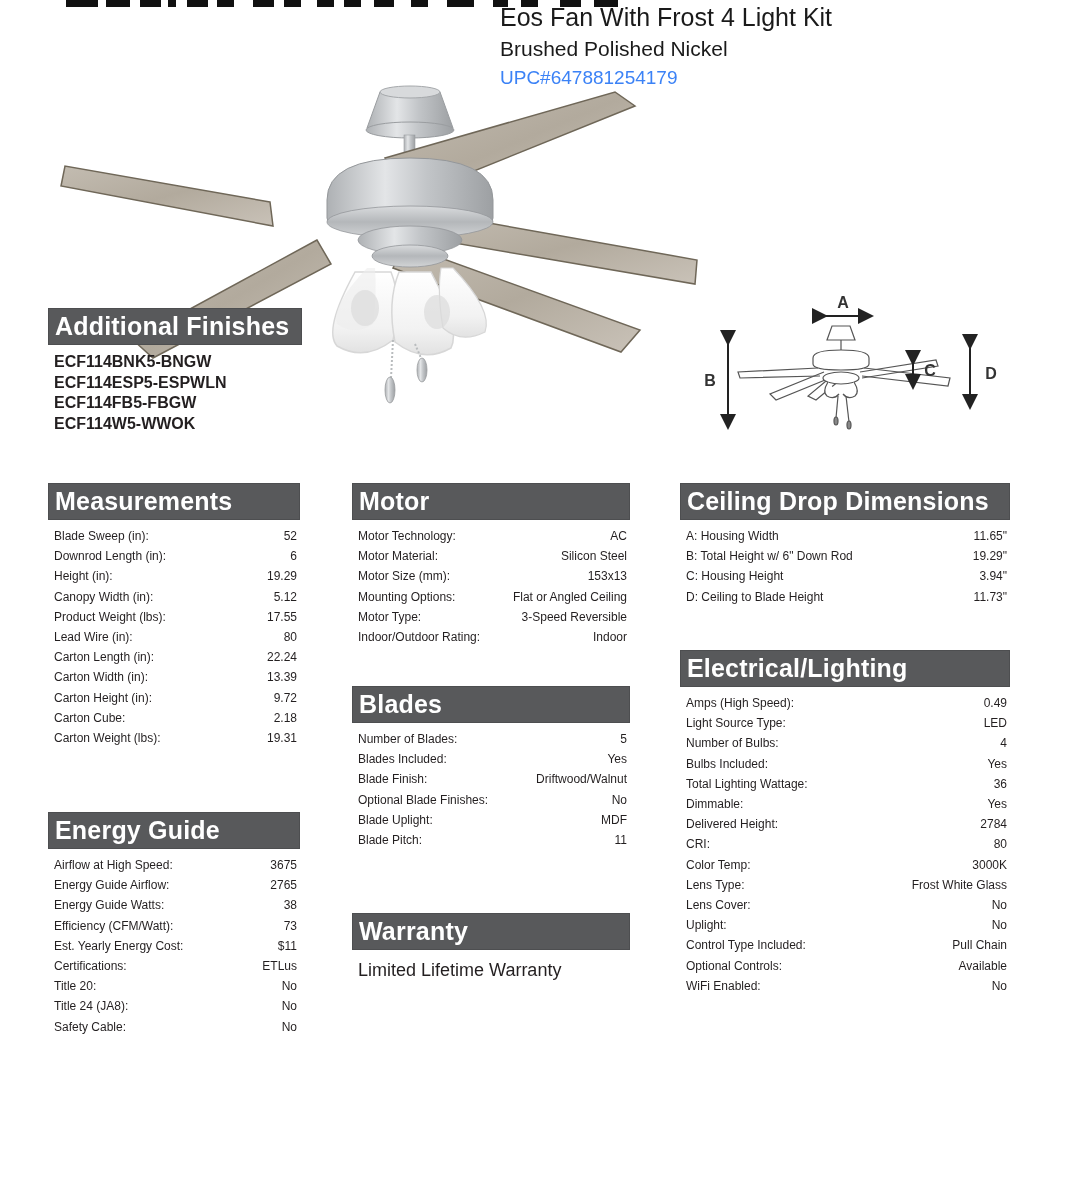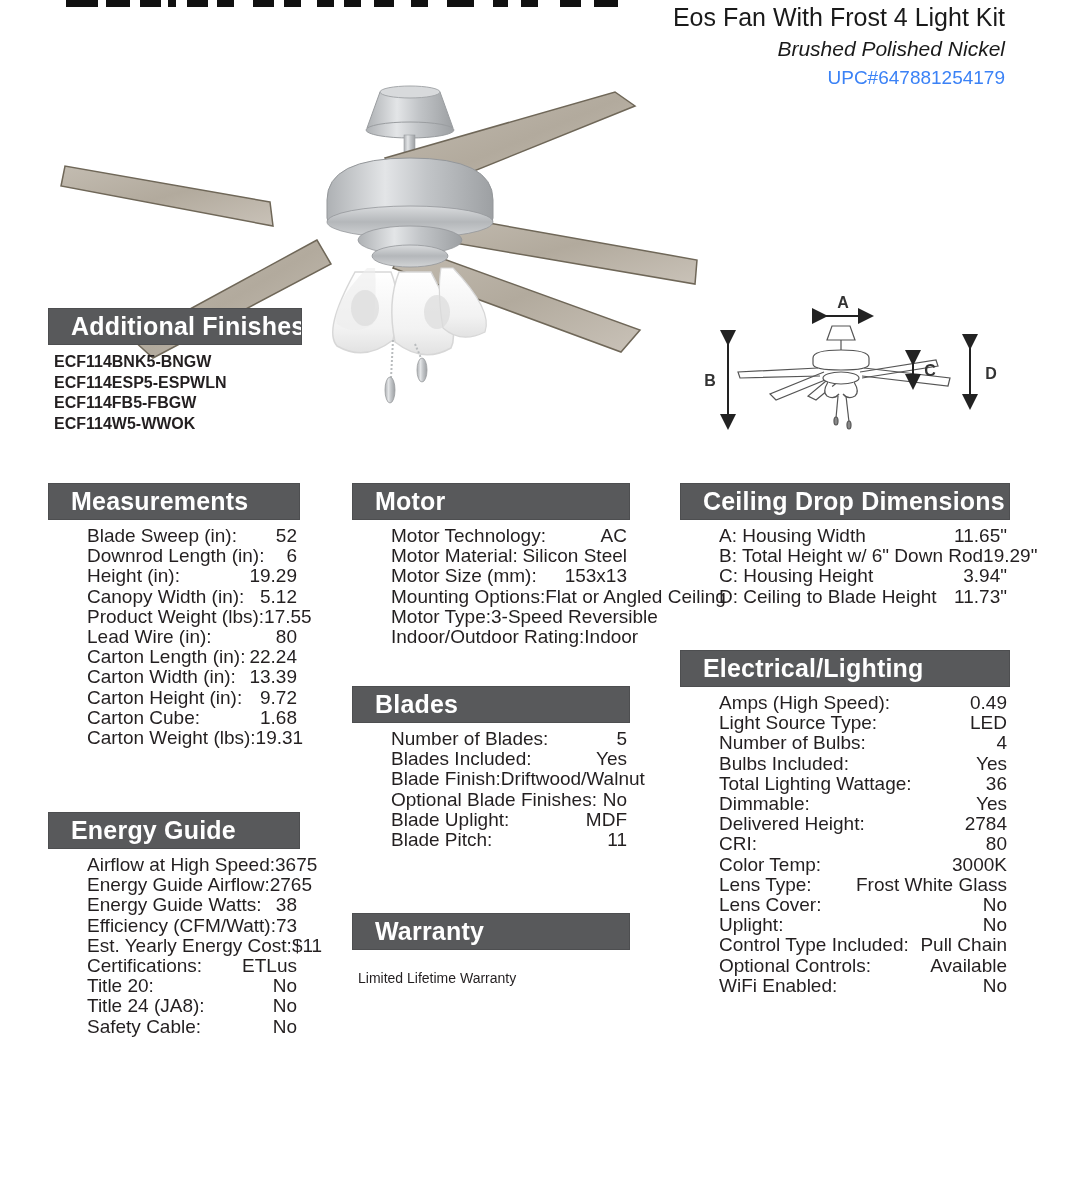--- a/index.html
+++ b/index.html
@@ -3,36 +3,36 @@
 <meta charset="utf-8">
 <style>
   html,body{margin:0;padding:0;background:#ffffff;}
   #page{position:relative;width:1080px;height:1197px;background:#ffffff;overflow:hidden;
         font-family:"Liberation Sans", sans-serif;color:#231f20;}
 
   
   .cutoff{position:absolute;top:0;left:0;height:7px;background:#111;}
 
   
-  .title-block{position:absolute;top:0px;left:500px;width:505px;text-align:right;}
+  .title-block{position:absolute;top:0px;left:500px;width:505px;}
   .title-main{font-size:25px;line-height:34px;color:#1a1a1a;}
-  .title-sub{font-size:21px;line-height:30px;color:#1a1a1a;font-style:italic;}
+  .title-sub{font-size:21px;line-height:30px;color:#1a1a1a;}
   .title-upc{font-size:19px;line-height:28px;color:#3b82f6;}
 
   
   .section{position:absolute;}
   .sec-header{background:#58595b;border:1px solid #4d4e50;color:#ffffff;
               font-weight:bold;font-size:25px;line-height:35px;height:35px;
-              padding:0 0 0 22px;letter-spacing:0.2px;white-space:nowrap;overflow:hidden;}
+              padding:0 0 0 6px;letter-spacing:0.2px;white-space:nowrap;overflow:hidden;}
   .rows{margin-top:6px;}
   .spec-row{display:flex;justify-content:space-between;align-items:flex-start;
-            font-size:19px;line-height:20.2px;padding:0 3px 0 6px;white-space:nowrap;margin-left:33px;}
+            font-size:12px;line-height:20.2px;padding:0 3px 0 6px;white-space:nowrap;}
   .spec-row .lbl{text-align:left;}
   .spec-row .val{text-align:right;}
-  .warranty-note{font-size:14px;line-height:20px;margin-top:18px;padding-left:6px;}
+  .warranty-note{font-size:18px;line-height:20px;margin-top:10px;padding-left:6px;}
 
   
   .finish-list{margin-top:7px;}
   .finish-item{font-weight:bold;font-size:16px;line-height:20.5px;padding-left:6px;}
 
   #sec-finishes{left:48px;top:308px;width:254px;}
   #sec-measurements{left:48px;top:483px;width:252px;}
   #sec-energy{left:48px;top:812px;width:252px;}
   #sec-motor{left:352px;top:483px;width:278px;}
   #sec-blades{left:352px;top:686px;width:278px;}
@@ -215,21 +215,21 @@
         <div class="spec-row">
           <span class="lbl">Carton Width (in):</span>
           <span class="val">13.39</span>
         </div>
         <div class="spec-row">
           <span class="lbl">Carton Height (in):</span>
           <span class="val">9.72</span>
         </div>
         <div class="spec-row">
           <span class="lbl">Carton Cube:</span>
-          <span class="val">1.68</span>
+          <span class="val">2.18</span>
         </div>
         <div class="spec-row">
           <span class="lbl">Carton Weight (lbs):</span>
           <span class="val">19.31</span>
         </div>
       </div>
   </div>
 
   <div class="section" id="sec-energy">
     <div class="sec-header">

